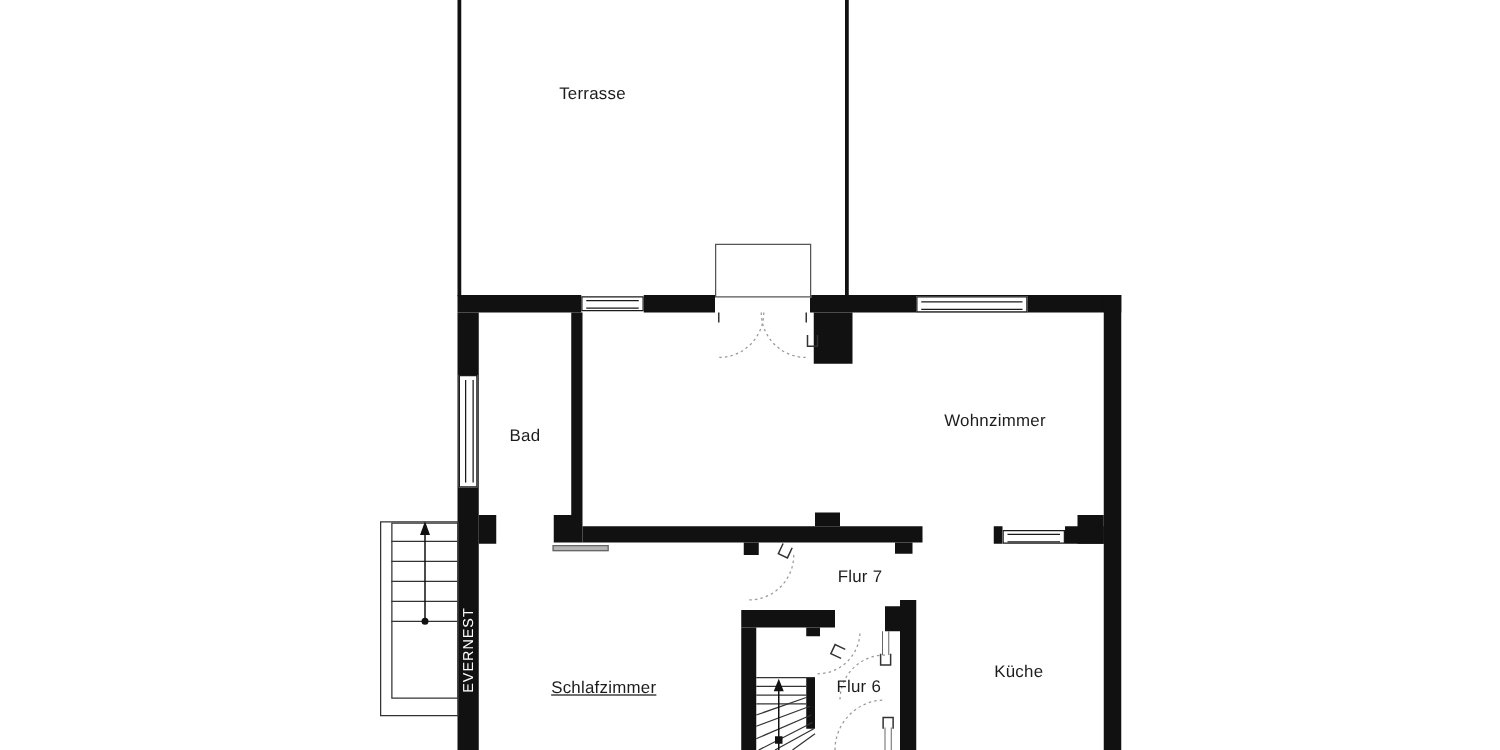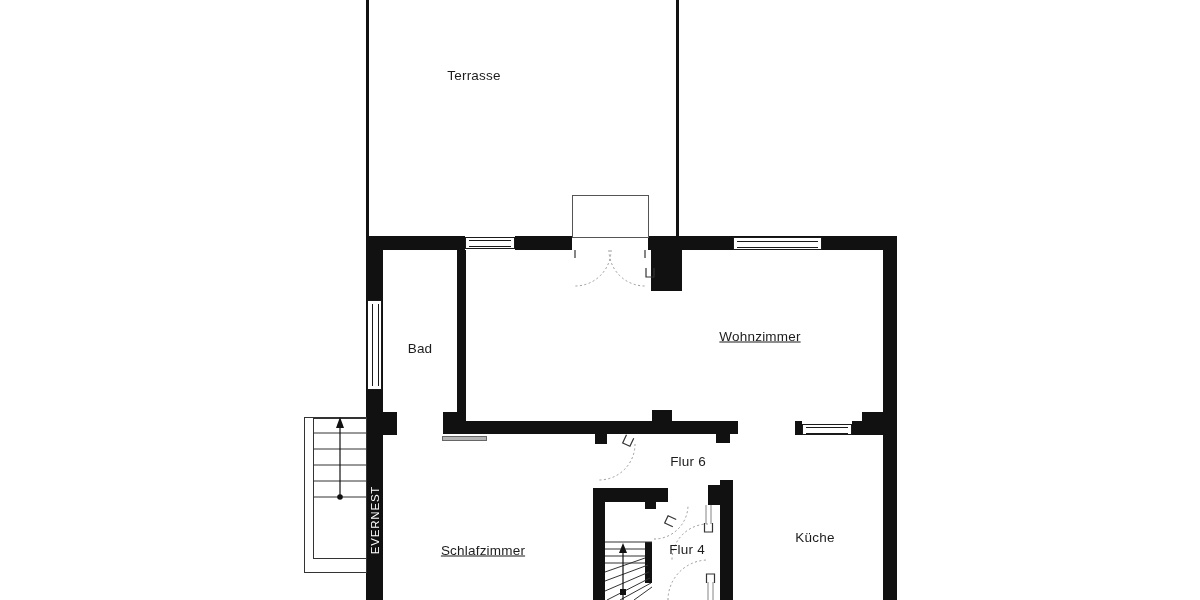--- a/index.html
+++ b/index.html
@@ -137,21 +137,21 @@
 
     <g stroke="#111" fill="#111">
       <line x1="623" y1="549" x2="623" y2="600" stroke-width="1.2"></line>
       <polygon points="623,543 619,553 627,553" stroke="none"></polygon>
       <rect x="620" y="589" width="6" height="6" stroke="none"></rect>
     </g>
   </svg>
 
   <div class="room-label" style="left:474px;top:75px;">Terrasse</div>
   <div class="room-label" style="left:420px;top:348px;">Bad</div>
-  <div class="room-label" style="left:760px;top:336px;text-decoration:underline;">Wohnzimmer</div>
-  <div class="room-label" style="left:688px;top:461px;">Flur 6</div>
+  <div class="room-label" style="left:796px;top:336px;">Wohnzimmer</div>
+  <div class="room-label" style="left:688px;top:461px;">Flur 7</div>
   <div class="room-label" style="left:483px;top:550px;text-decoration:underline;">Schlafzimmer</div>
-  <div class="room-label" style="left:687px;top:549px;">Flur 4</div>
+  <div class="room-label" style="left:687px;top:549px;">Flur 6</div>
   <div class="room-label" style="left:815px;top:537px;">Küche</div>
 
   <div id="watermark">EVERNEST</div>
 
 </div>
 
 </body></html>

